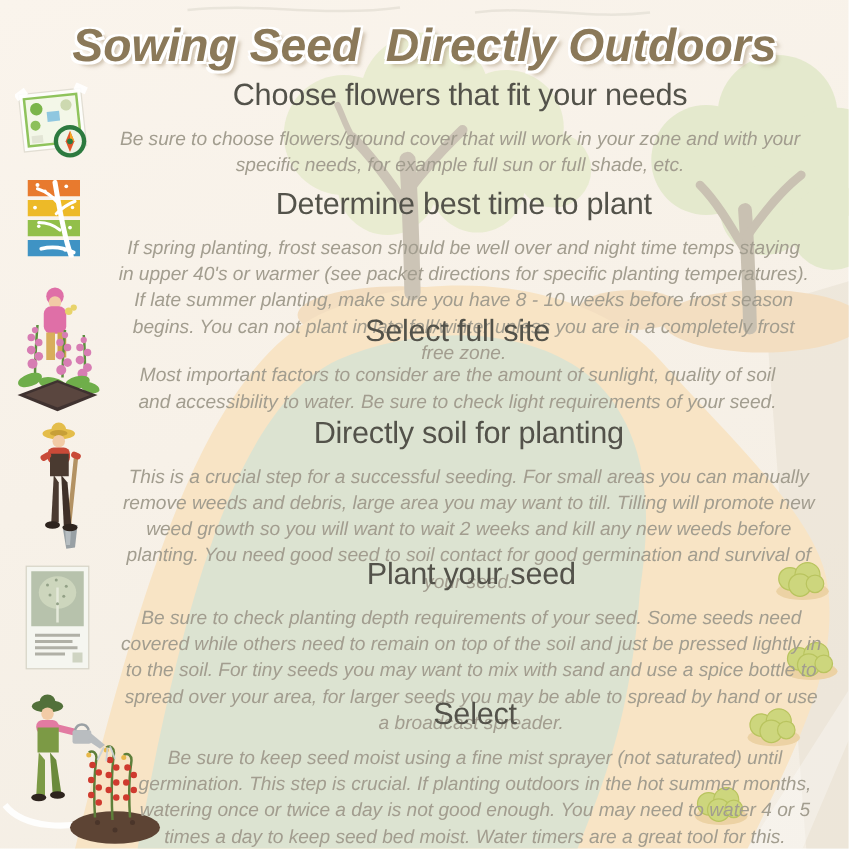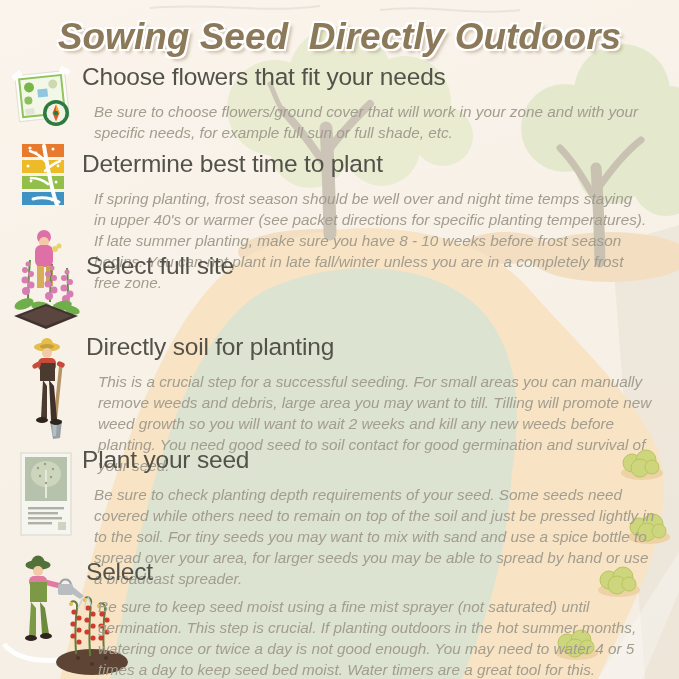--- a/index.html
+++ b/index.html
@@ -8,21 +8,21 @@
     font-family:"Liberation Sans",sans-serif;
     background:linear-gradient(160deg,#faf4ec 0%,#f7f1e8 45%,#f3ede3 100%);
   }
   .bg{position:absolute;left:0;top:0;width:679px;height:679px;}
   .title{
     position:absolute;top:16px;left:0;width:100%;margin:0;text-align:center;
     font-size:37px;font-style:italic;font-weight:bold;color:#8b7959;
     letter-spacing:0;white-space:pre-wrap;
     text-shadow:-2px -2px 0 #fff,2px -2px 0 #fff,-2px 2px 0 #fff,2px 2px 0 #fff,4px 4px 3px rgba(170,150,120,.5);
   }
-  .step{position:absolute;}
+  .step{position:absolute;text-align:center;}
   .step h2{
     margin:0 0 3px 0;font-size:24.5px;font-weight:normal;color:#53524a;
     letter-spacing:-0.2px;line-height:1.12;
   }
   .step p{
     margin:12px;font-style:italic;font-size:15.3px;line-height:1.36;color:#a29d8f;
   }
   .icon{position:absolute;}
 </style>
 </head>
@@ -326,20 +326,21 @@
     <p>Be sure to choose flowers/ground cover  that will work in your zone and with your specific needs, for example full sun or full shade, etc.</p>
   </section>
 
   <section class="step" style="left:82px;top:150px;width:578px;">
     <h2>Determine best time to plant</h2>
     <p>If spring planting, frost season should be well over and  night time temps staying in upper 40's or warmer (see packet directions for specific planting temperatures). If late summer planting, make sure you have 8 - 10 weeks before frost season begins. You can not plant in late fall/winter unless you are in a completely frost free zone.</p>
   </section>
 
   <section class="step" style="left:86px;top:252px;width:560px;">
     <h2>Select full site</h2>
+    <p>Most important factors to consider are the amount of sunlight, quality of soil and accessibility to water. Be sure to check light  requirements of your seed.</p>
   </section>
 
   <section class="step" style="left:86px;top:333px;width:578px;">
     <h2>Directly soil for planting</h2>
     <p>This is a crucial step for a successful seeding. For small areas you can manually remove weeds and debris, large area you may want to till. Tilling will promote new weed growth so you will want to wait 2 weeks and kill any new weeds before planting. You need good seed to soil contact for good germination and survival of your seed.</p>
   </section>
 
   <section class="step" style="left:82px;top:446px;width:590px;">
     <h2>Plant your seed</h2>
     <p>Be sure to check planting depth requirements of  your seed.  Some seeds need covered while others need to remain on top of the soil and just be pressed lightly in to the  soil. For tiny seeds you may want to mix with sand and use a spice bottle to spread over your area, for larger seeds you may be able to spread by hand or use a broadcast spreader.</p>

